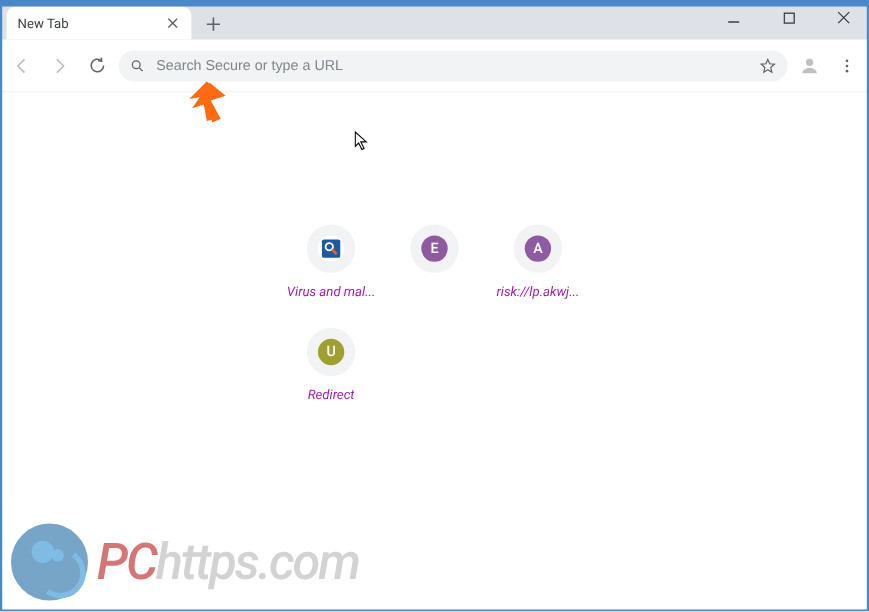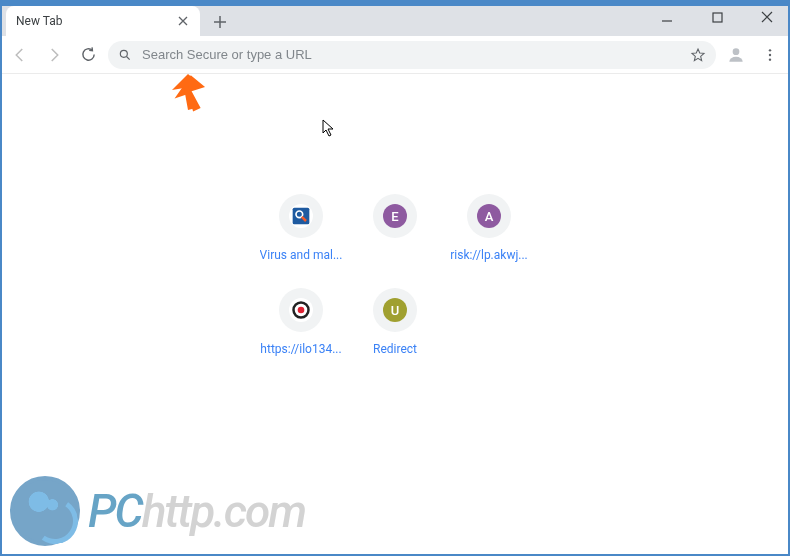--- a/index.html
+++ b/index.html
@@ -24,21 +24,21 @@
     height: 36px;
     background: #dee1e6;
     display: flex;
     align-items: flex-end;
     padding-left: 6px;
     position: relative;
   }
   .tab {
     background: #fff;
     height: 30px;
-    width: 194px;
+    width: 168px;
     border-radius: 8px 8px 0 0;
     display: flex;
     align-items: center;
     padding: 0 10px;
     font-size: 12px;
     color: #3c4043;
     position: relative;
   }
   .tab-close {
     margin-left: auto;
@@ -66,21 +66,21 @@
     top: 0;
     height: 100%;
     display: flex;
     align-items: center;
     gap: 20px;
     color: #3c4043;
   }
   .win-btn { width: 30px; text-align: center; cursor: pointer; font-size: 14px; }
   
   .toolbar {
-    height: 38px;
+    height: 48px;
     background: #fff;
     border-bottom: 1px solid #ebebeb;
     display: flex;
     align-items: center;
     padding: 0 6px;
     gap: 6px;
   }
   .nav-btn {
     width: 28px; height: 28px;
     display: flex;
@@ -152,26 +152,27 @@
     width: 44px; height: 44px;
     border-radius: 50%;
     background: #f1f3f4;
     display:flex;
     align-items:center;
     justify-content:center;
     position:relative;
   }
   .sc-label {
     font-size: 12px;
-    color: #3b82f6;
+    color: #a21caf;
     text-align: center;
     white-space: nowrap;
     overflow: hidden;
     text-overflow: ellipsis;
     max-width: 84px;
+    font-style: italic;
   }
   .icon-inner { width: 24px; height: 24px; border-radius: 50%; }
   
   .arrow-annot {
     position: absolute;
     left: 166px;
     top: 72px;
     width: 40px; height: 40px;
     z-index: 50;
   }
@@ -213,21 +214,21 @@
     border-top-color: transparent;
     transform: rotate(-10deg);
   }
   .wm-text {
     font-size: 46px;
     font-style: italic;
     font-weight: 500;
     color: #b6b6b6;
     letter-spacing: -2px;
   }
-  .wm-text .pc { color: #0369a1; margin-top: 38px; }
+  .wm-text .pc { color: #b91c1c; margin-top: 38px; }
 </style>
 </head>
 <body>
 
 <div class="tab-strip">
   <div class="tab">
     <span>New Tab</span>
     <span class="tab-close">
       <svg width="10" height="10" viewBox="0 0 10 10">
           <path d="M1 1 L9 9 M9 1 L1 9" stroke="#5f6368" stroke-width="1.3"></path>
@@ -325,31 +326,20 @@
     <div class="sc-label"></div>
       </div>
       <div class="shortcut">
     <div class="sc-circle">
           <div class="icon-inner" style="background:#8e5aa0;display:flex;align-items:center;justify-content:center;color:#ffffff;font-size:13px;font-weight:500">A</div>
         </div>
     <div class="sc-label">risk://lp.akwj...</div>
       </div>
       <div class="shortcut">
     <div class="sc-circle">
-          <div class="icon-inner" style="background:#ffffff;display:flex;align-items:center;justify-content:center">
-      <svg width="20" height="20" viewBox="0 0 24 24">
-              <circle cx="12" cy="12" r="9" fill="none" stroke="#222" stroke-width="3"></circle>
-              <circle cx="12" cy="12" r="4" fill="#d23"></circle>
-            </svg>
-          </div>
-        </div>
-    <div class="sc-label">https://ilo134...</div>
-      </div>
-      <div class="shortcut">
-    <div class="sc-circle">
           <div class="icon-inner" style="background:#a0a030;display:flex;align-items:center;justify-content:center;color:#ffffff;font-size:13px;font-weight:500">U</div>
         </div>
     <div class="sc-label">Redirect</div>
       </div>
     </div>
 </div>
 
 <div class="arrow-annot">
   <svg width="44" height="44" viewBox="0 0 44 44">
     <path d="M28 4 L8 24 L22 22 L24 40 L32 38 L26 20 L40 18 Z" fill="#ff6a13" transform="rotate(-10 22 22)"></path>
@@ -361,17 +351,17 @@
   <svg width="14" height="18" viewBox="0 0 14 18">
       <path d="M1 1 L1 14 L4 11 L7 17 L9 16 L6 10 L11 10 Z" fill="#fff" stroke="#000" stroke-width="1"></path>
     </svg>
 </div>
 
 <div class="watermark">
   <div class="wm-logo">
       <div class="wm-arc"></div>
     </div>
   <div class="wm-text">
-    <span class="pc">PC</span><span>http.com</span>
+    <span class="pc">PC</span><span>https.com</span>
   </div>
 </div>
 
 <div class="border-frame"></div>
 
 </body></html>

